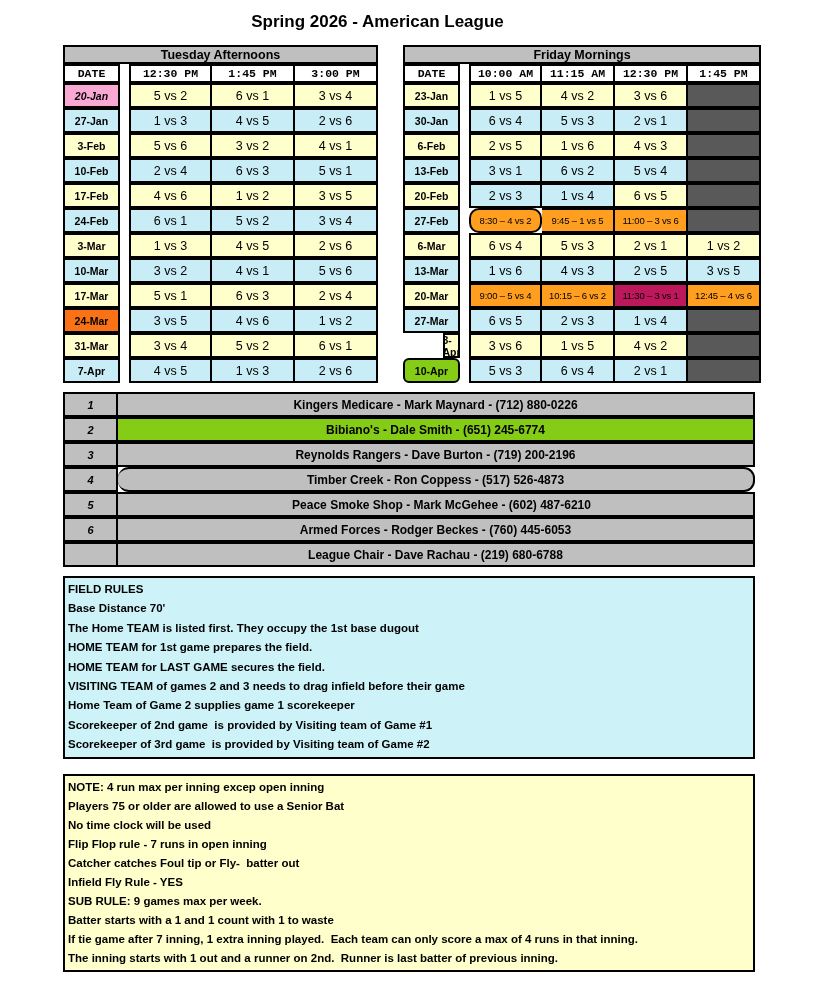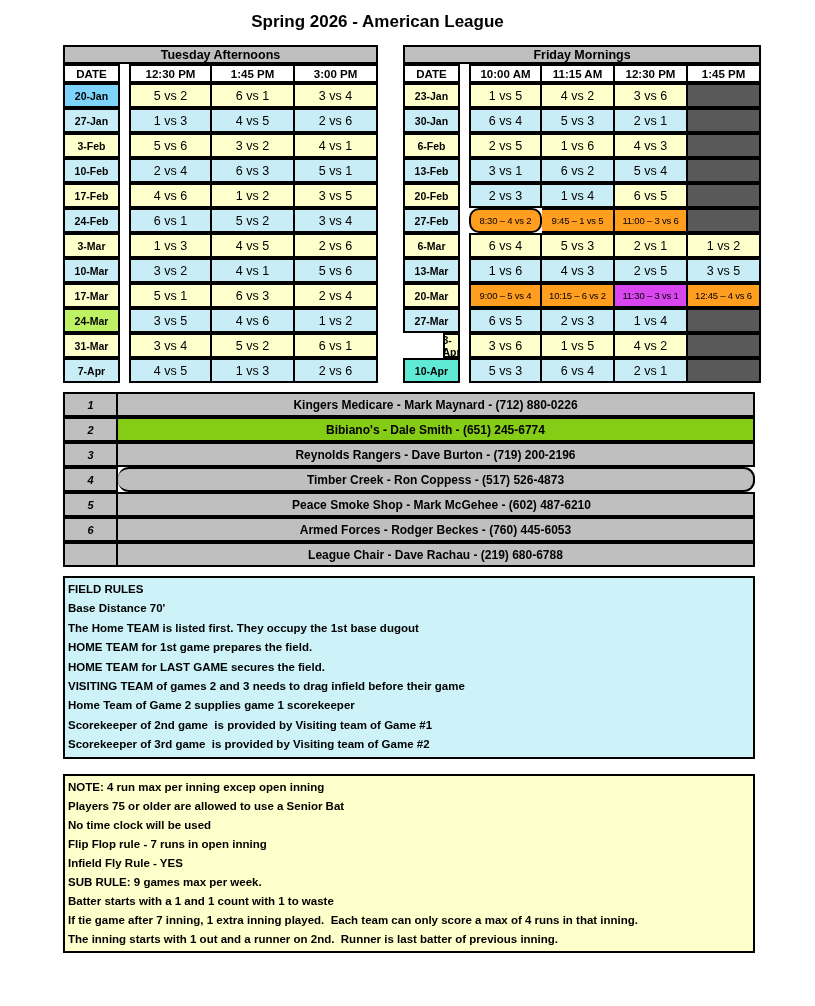--- a/index.html
+++ b/index.html
@@ -6,21 +6,21 @@
   body{width:815px;height:1006px;font-family:"Liberation Sans",sans-serif;color:#000;}
   .title{width:755px;text-align:center;font-size:17px;font-weight:bold;padding-top:12px;}
   .tables{display:flex;align-items:flex-start;margin-left:63px;margin-top:13px;gap:25px;}
   .grid{display:grid;row-gap:0;}
   .sched-tue{grid-template-columns:57px 9px 83px 83px 83px;}
   .sched-fri{grid-template-columns:57px 9px 73px 73px 73px 73px;}
   .cell{box-sizing:border-box;border:2px solid #000;display:flex;align-items:center;justify-content:center;background:#fff;overflow:hidden;}
   .noleft{border-left:none;}
   .spacer{border:none;background:transparent;}
   .tbar{grid-column:1/-1;height:19px;font-weight:bold;font-size:12.5px;}
-  .th{height:19px;font-weight:bold;font-size:11.5px;}
+  .th{height:19px;font-weight:bold;font-size:11.5px;font-family:Liberation Mono, monospace;}
   .date{height:25px;font-weight:bold;font-size:10.5px;}
   .game{height:25px;font-size:12.5px;}
   .game.orange{font-size:9.5px;letter-spacing:-0.2px;}
   .game.gray{color:transparent;}
   .teams{grid-template-columns:55px 637px;margin-left:63px;margin-top:9px;}
   .num{height:25px;font-weight:bold;font-style:italic;font-size:11px;}
   .tname{height:25px;font-weight:bold;font-size:12px;}
   .rules{box-sizing:border-box;width:692px;margin-left:63px;border:2px solid #000;padding:2px 3px;}
   .rules-field{margin-top:9px;}
   .rules-notes{margin-top:15px;}
@@ -34,21 +34,21 @@
   <div class="title">Spring 2026 - American League</div>
 
   <div class="tables">
     <div class="grid sched-tue" id="tuesday-grid">
         <div class="cell tbar" style="background: rgb(191, 191, 191);">Tuesday Afternoons</div>
         <div class="cell th">DATE</div>
         <div class="spacer"></div>
         <div class="cell th">12:30 PM</div>
         <div class="cell th noleft">1:45 PM</div>
         <div class="cell th noleft">3:00 PM</div>
-        <div class="cell date" style="background: #7dd3fc;">20-Jan</div>
+        <div class="cell date" style="background: #f9a8d4; font-style: italic;">20-Jan</div>
         <div class="spacer"></div>
         <div class="cell game" style="background: rgb(255, 255, 204);">5 vs 2</div>
         <div class="cell game noleft" style="background: rgb(255, 255, 204);">6 vs 1</div>
         <div class="cell game noleft" style="background: rgb(255, 255, 204);">3 vs 4</div>
         <div class="cell date" style="background: rgb(201, 237, 246);">27-Jan</div>
         <div class="spacer"></div>
         <div class="cell game" style="background: rgb(201, 237, 246);">1 vs 3</div>
         <div class="cell game noleft" style="background: rgb(201, 237, 246);">4 vs 5</div>
         <div class="cell game noleft" style="background: rgb(201, 237, 246);">2 vs 6</div>
         <div class="cell date" style="background: rgb(255, 255, 204);">3-Feb</div>
@@ -79,21 +79,21 @@
         <div class="cell date" style="background: rgb(201, 237, 246);">10-Mar</div>
         <div class="spacer"></div>
         <div class="cell game" style="background: rgb(201, 237, 246);">3 vs 2</div>
         <div class="cell game noleft" style="background: rgb(201, 237, 246);">4 vs 1</div>
         <div class="cell game noleft" style="background: rgb(201, 237, 246);">5 vs 6</div>
         <div class="cell date" style="background: rgb(255, 255, 204);">17-Mar</div>
         <div class="spacer"></div>
         <div class="cell game" style="background: rgb(255, 255, 204);">5 vs 1</div>
         <div class="cell game noleft" style="background: rgb(255, 255, 204);">6 vs 3</div>
         <div class="cell game noleft" style="background: rgb(255, 255, 204);">2 vs 4</div>
-        <div class="cell date" style="background: #bef264;">24-Mar</div>
+        <div class="cell date" style="background: #f97316;">24-Mar</div>
         <div class="spacer"></div>
         <div class="cell game" style="background: rgb(201, 237, 246);">3 vs 5</div>
         <div class="cell game noleft" style="background: rgb(201, 237, 246);">4 vs 6</div>
         <div class="cell game noleft" style="background: rgb(201, 237, 246);">1 vs 2</div>
         <div class="cell date" style="background: rgb(255, 255, 204);">31-Mar</div>
         <div class="spacer"></div>
         <div class="cell game" style="background: rgb(255, 255, 204);">3 vs 4</div>
         <div class="cell game noleft" style="background: rgb(255, 255, 204);">5 vs 2</div>
         <div class="cell game noleft" style="background: rgb(255, 255, 204);">6 vs 1</div>
         <div class="cell date" style="background: rgb(201, 237, 246);">7-Apr</div>
@@ -155,35 +155,35 @@
         <div class="cell date" style="background: rgb(201, 237, 246);">13-Mar</div>
         <div class="spacer"></div>
         <div class="cell game" style="background: rgb(201, 237, 246);">1 vs 6</div>
         <div class="cell game noleft" style="background: rgb(201, 237, 246);">4 vs 3</div>
         <div class="cell game noleft" style="background: rgb(201, 237, 246);">2 vs 5</div>
         <div class="cell game noleft" style="background: rgb(201, 237, 246);">3 vs 5</div>
         <div class="cell date" style="background: rgb(255, 255, 204);">20-Mar</div>
         <div class="spacer"></div>
         <div class="cell game orange" style="background: rgb(255, 158, 31);">9:00 – 5 vs 4</div>
         <div class="cell game noleft orange" style="background: rgb(255, 158, 31);">10:15 – 6 vs 2</div>
-        <div class="cell game noleft orange" style="background: #d946ef;">11:30 – 3 vs 1</div>
+        <div class="cell game noleft orange" style="background: #be185d;">11:30 – 3 vs 1</div>
         <div class="cell game noleft orange" style="background: rgb(255, 158, 31);">12:45 – 4 vs 6</div>
         <div class="cell date" style="background: rgb(201, 237, 246);">27-Mar</div>
         <div class="spacer"></div>
         <div class="cell game" style="background: rgb(201, 237, 246);">6 vs 5</div>
         <div class="cell game noleft" style="background: rgb(201, 237, 246);">2 vs 3</div>
         <div class="cell game noleft" style="background: rgb(201, 237, 246);">1 vs 4</div>
         <div class="cell game noleft gray" style="background: rgb(89, 89, 89);"></div>
         <div class="cell date" style="background: rgb(255, 255, 204); margin-left: 40px;">3-Apr</div>
         <div class="spacer"></div>
         <div class="cell game" style="background: rgb(255, 255, 204);">3 vs 6</div>
         <div class="cell game noleft" style="background: rgb(255, 255, 204);">1 vs 5</div>
         <div class="cell game noleft" style="background: rgb(255, 255, 204);">4 vs 2</div>
         <div class="cell game noleft gray" style="background: rgb(89, 89, 89);"></div>
-        <div class="cell date" style="background: #5eead4;">10-Apr</div>
+        <div class="cell date" style="background: #84cc16; border-radius: 6px;">10-Apr</div>
         <div class="spacer"></div>
         <div class="cell game" style="background: rgb(201, 237, 246);">5 vs 3</div>
         <div class="cell game noleft" style="background: rgb(201, 237, 246);">6 vs 4</div>
         <div class="cell game noleft" style="background: rgb(201, 237, 246);">2 vs 1</div>
         <div class="cell game noleft gray" style="background: rgb(89, 89, 89);"></div>
       </div>
   </div>
 
   <div class="grid teams" id="teams-grid">
       <div class="cell num" style="background: rgb(191, 191, 191);">1</div>
@@ -212,19 +212,20 @@
       <div class="rline">Home Team of Game 2 supplies game 1 scorekeeper</div>
       <div class="rline">Scorekeeper of 2nd game  is provided by Visiting team of Game #1</div>
       <div class="rline">Scorekeeper of 3rd game  is provided by Visiting team of Game #2</div>
     </div>
 
   <div class="rules rules-notes" id="notes-box" style="background: rgb(255, 255, 204);">
       <div class="rline">NOTE: 4 run max per inning excep open inning</div>
       <div class="rline">Players 75 or older are allowed to use a Senior Bat</div>
       <div class="rline">No time clock will be used</div>
       <div class="rline">Flip Flop rule - 7 runs in open inning</div>
+      <div class="rline">Catcher catches Foul tip or Fly-  batter out</div>
       <div class="rline">Infield Fly Rule - YES</div>
       <div class="rline">SUB RULE: 9 games max per week.</div>
       <div class="rline">Batter starts with a 1 and 1 count with 1 to waste</div>
       <div class="rline">If tie game after 7 inning, 1 extra inning played.  Each team can only score a max of 4 runs in that inning.</div>
       <div class="rline">The inning starts with 1 out and a runner on 2nd.  Runner is last batter of previous inning.</div>
     </div>
 </div>
 
 </body></html>

